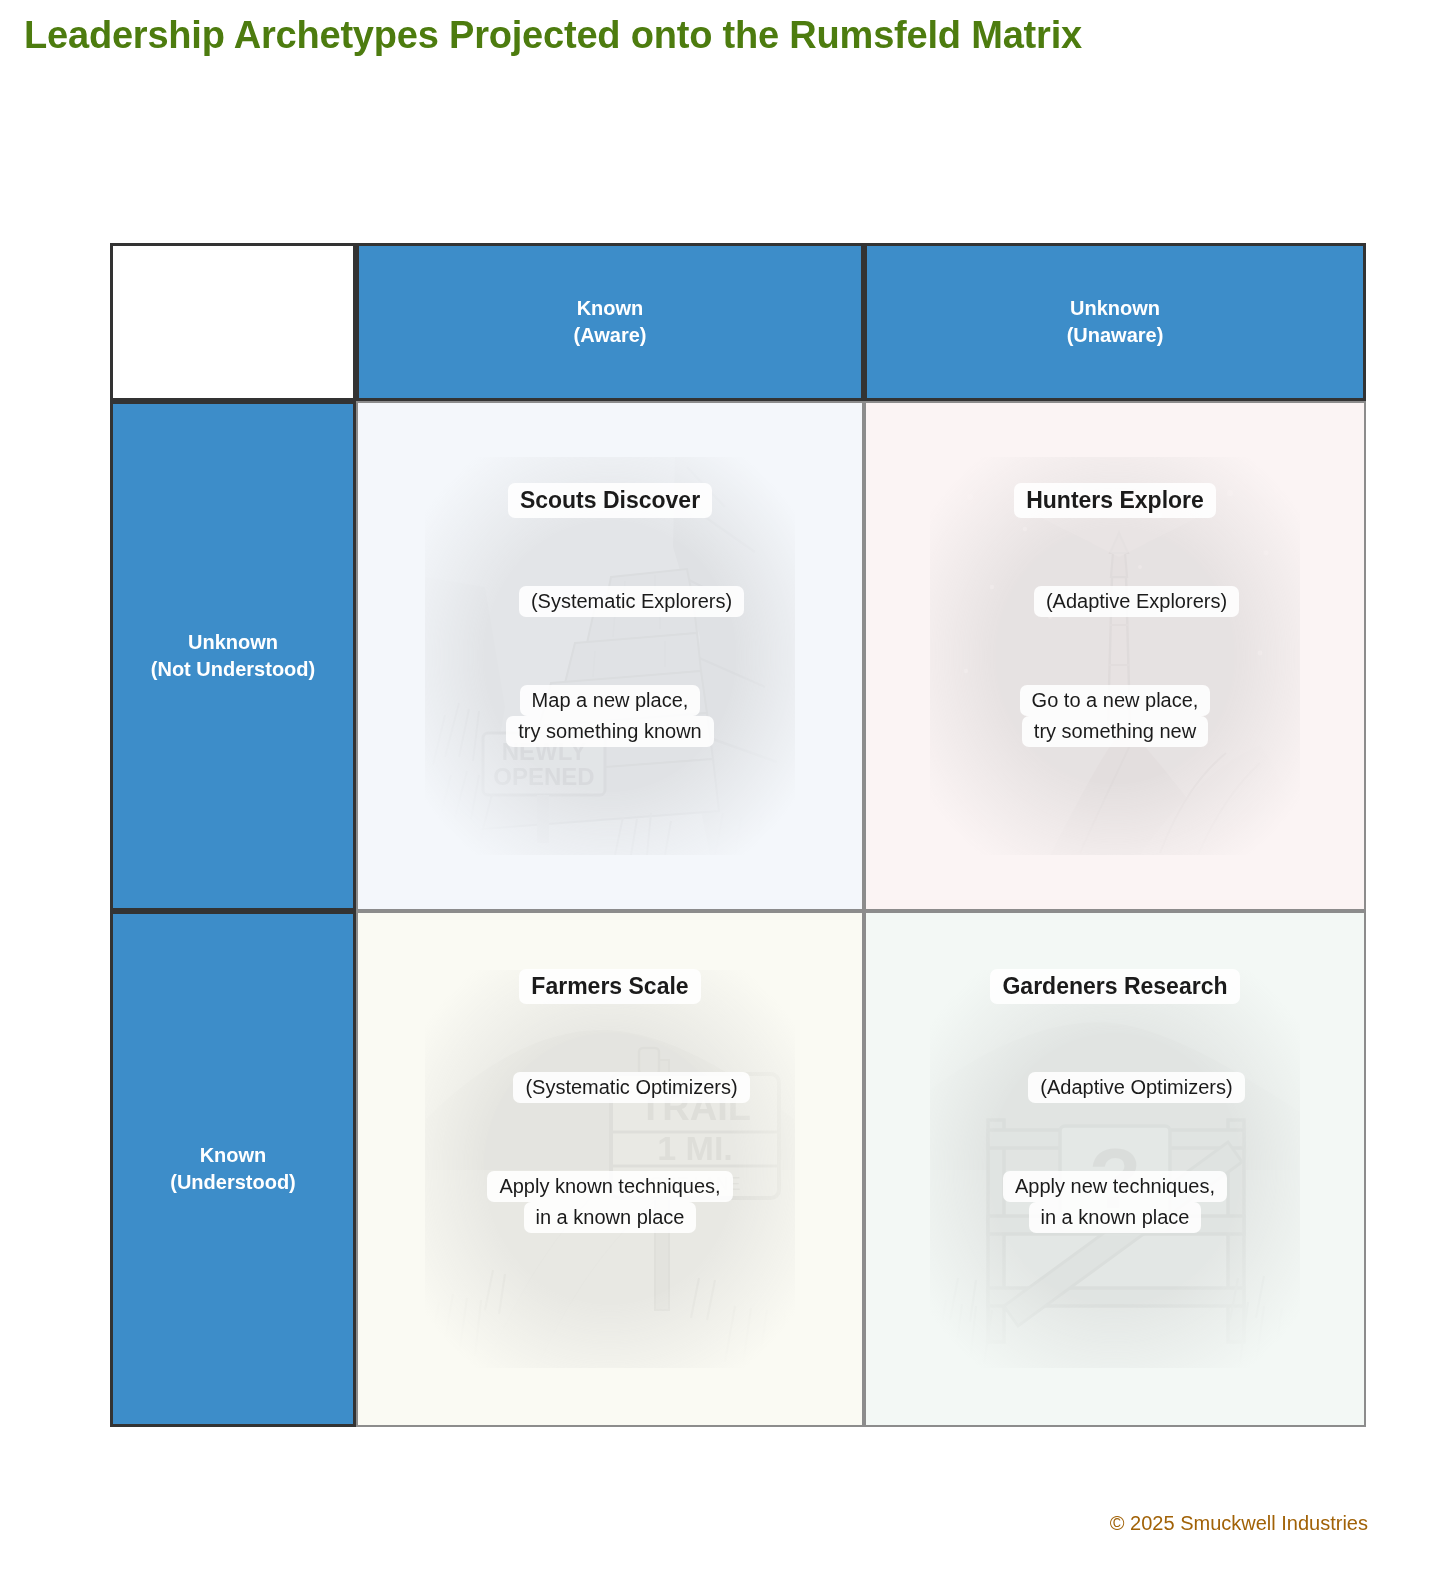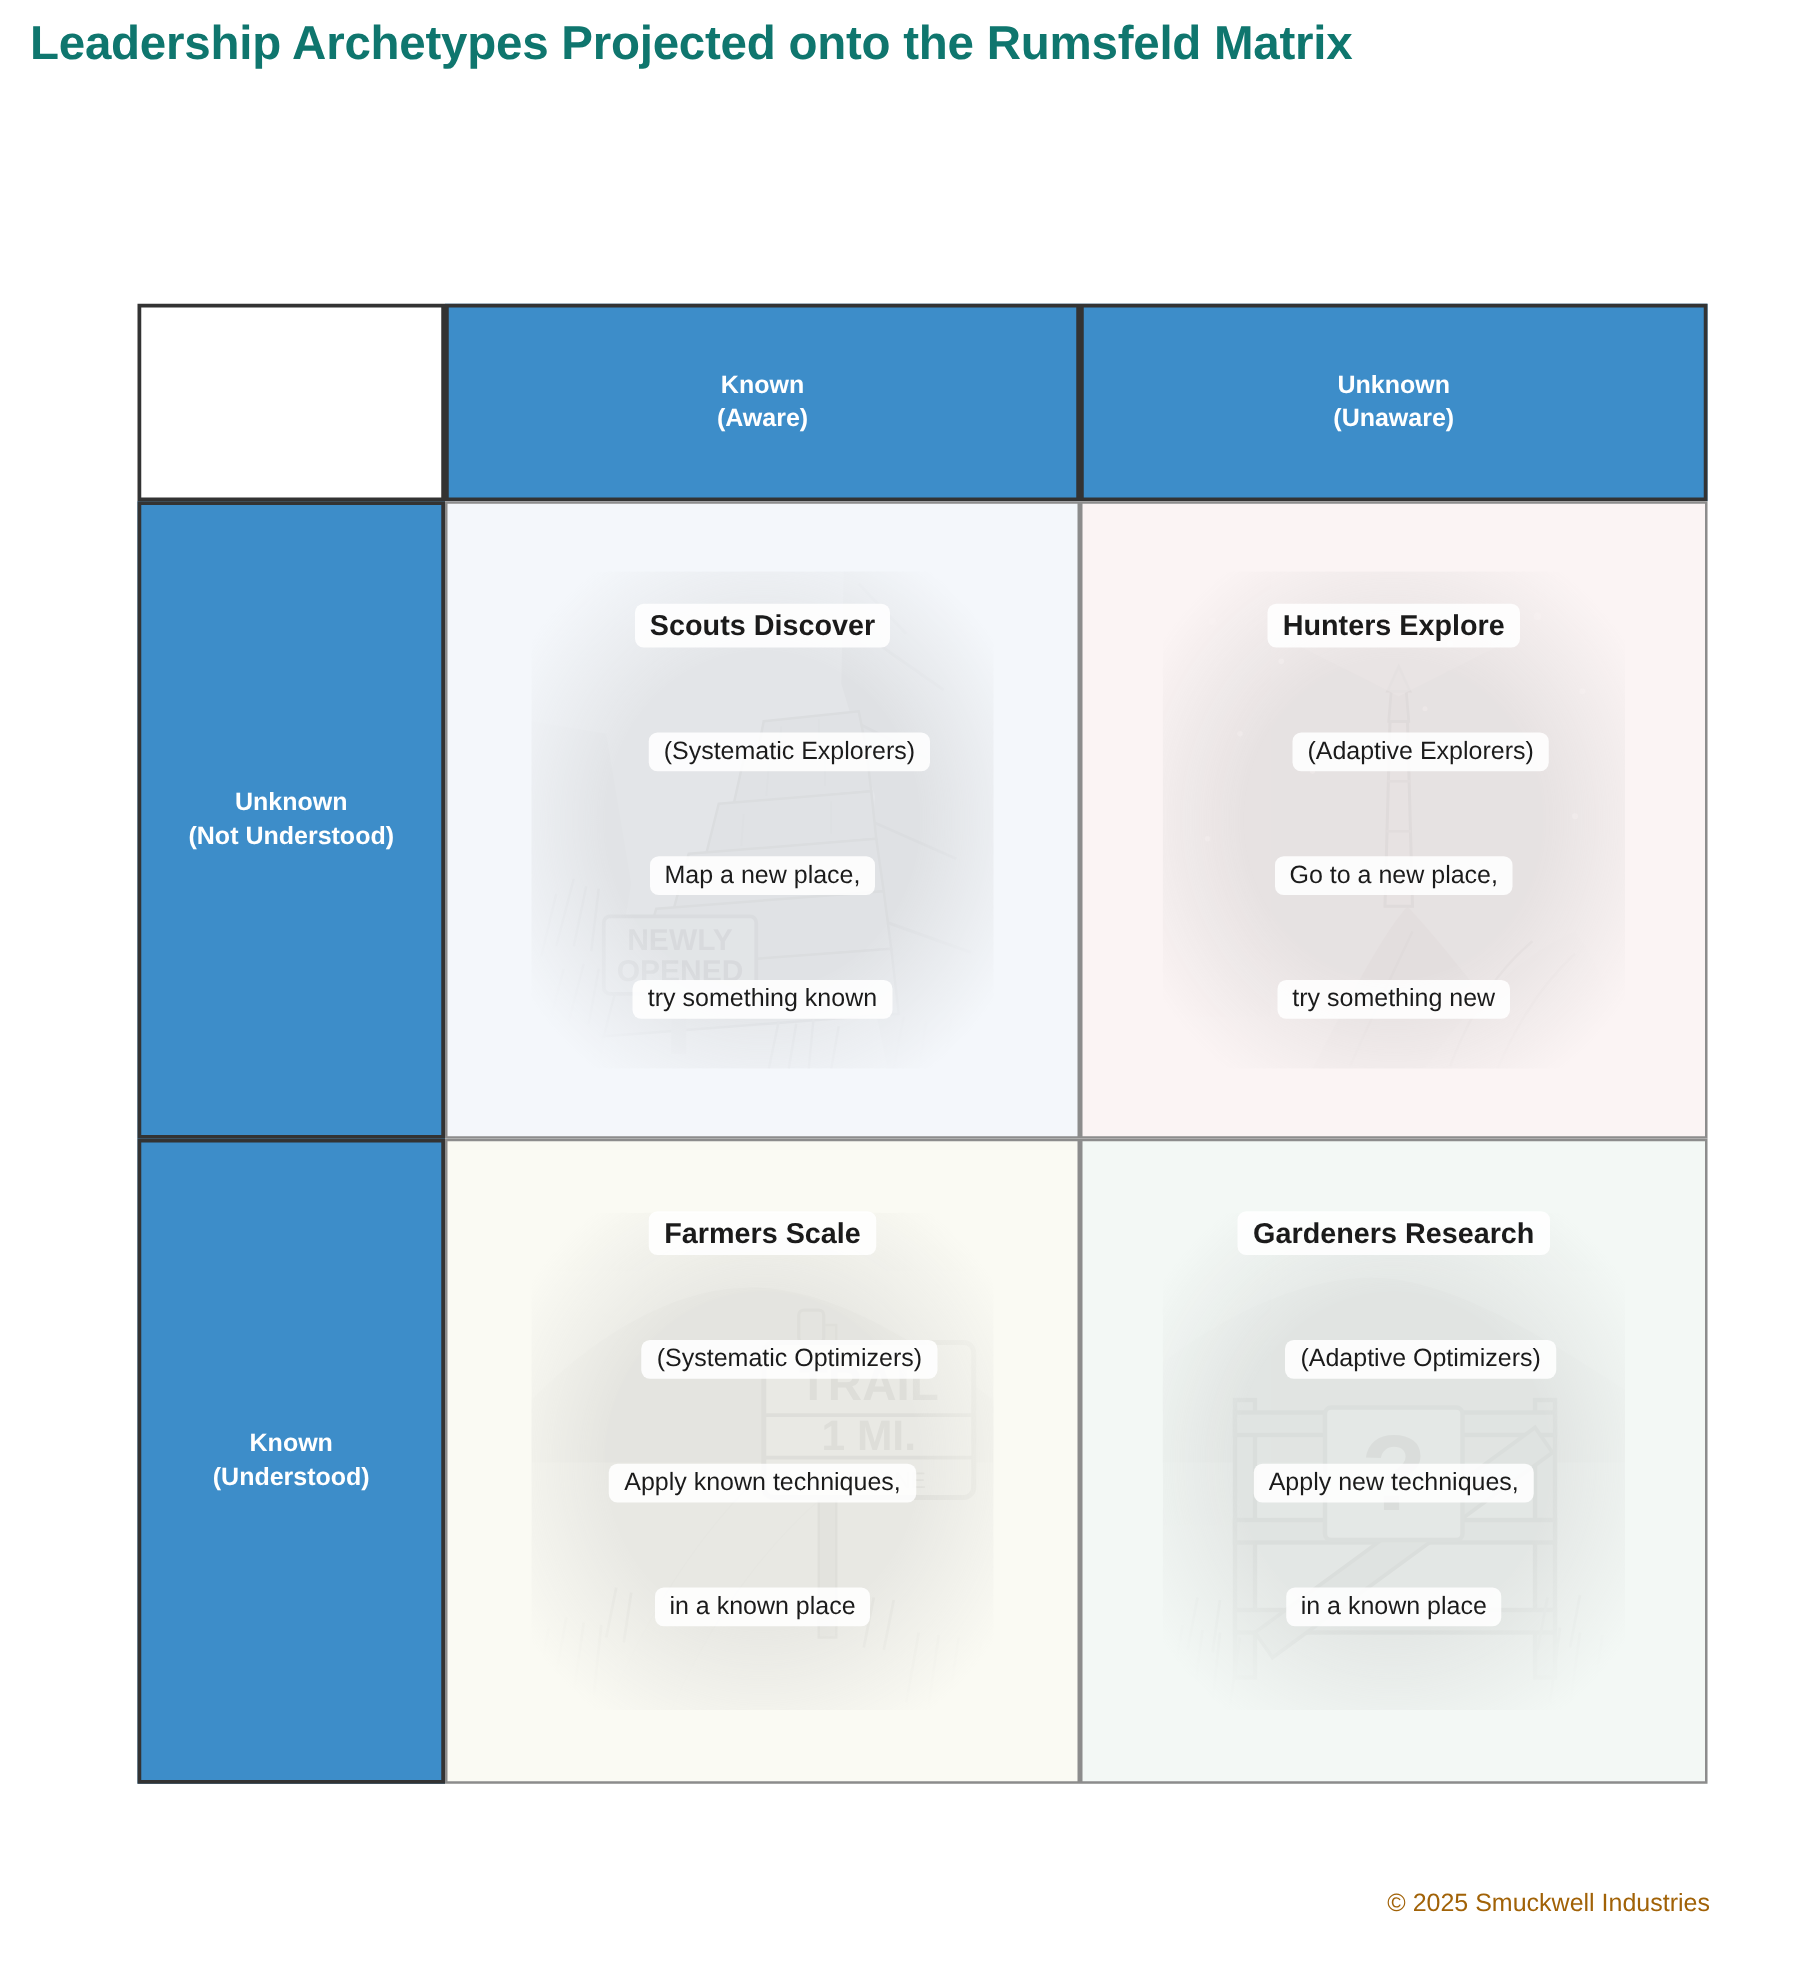--- a/index.html
+++ b/index.html
@@ -15,21 +15,21 @@
     overflow: hidden;
   }
 
   #page-title {
     position: absolute;
     left: 24px;
     top: 14px;
     width: 1410px;
     font-size: 38px;
     font-weight: bold;
-    color: #0f766e;
+    color: #4d7c0f;
     letter-spacing: -0.2px;
     white-space: nowrap;
   }
 
   
   #matrix {
     position: absolute;
     left: 110px;
     top: 243px;
     width: 1144px;
@@ -113,21 +113,21 @@
   }
   .pill {
     background: rgba(255,255,255,0.88);
     border-radius: 7px;
     padding: 4px 12px;
     color: #1b1b1b;
     white-space: nowrap;
   }
   .pill.title  { font-size: 23px; font-weight: bold; margin-bottom: 68px; }
   .pill.sub    { font-size: 20px; margin-bottom: 68px; margin-left: 43px; }
-  .pill.line1  { font-size: 20px; margin-bottom: 68px; }
+  .pill.line1  { font-size: 20px; }
   .pill.line2  { font-size: 20px; }
 
   .quad.q-bl .labels, .quad.q-br .labels { padding-top: 56px; }
 
   #footer {
     position: absolute;
     right: 88px;
     top: 1512px;
     font-size: 20px;
     color: #a16207;

